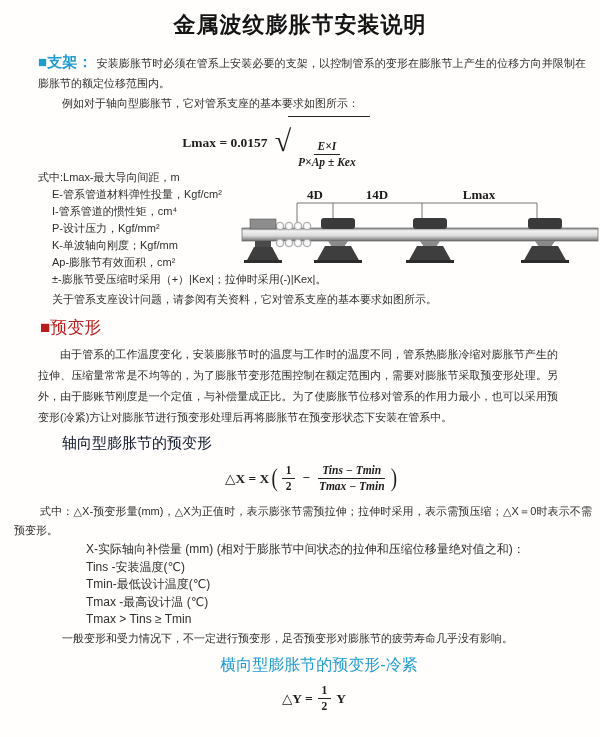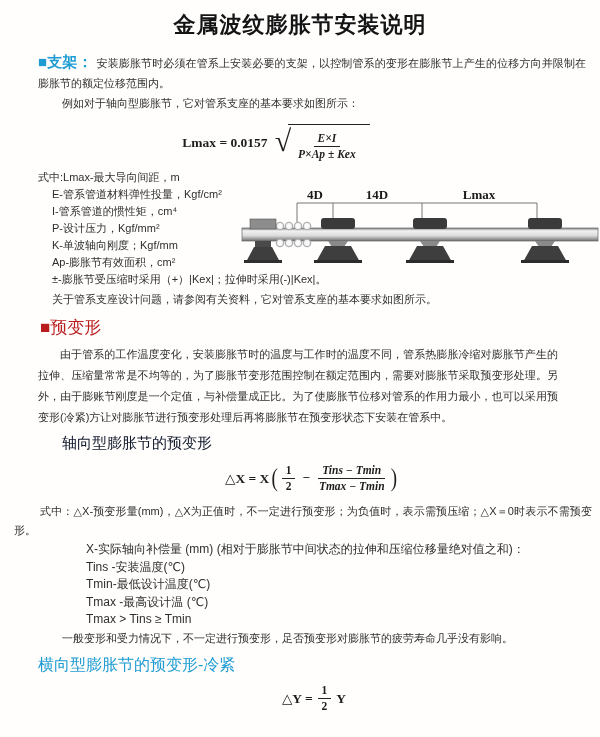--- a/index.html
+++ b/index.html
@@ -24,37 +24,37 @@
     display:flex;justify-content:center;align-items:center;
     font-family:"Liberation Serif","DejaVu Serif",serif;
     font-weight:bold;color:#1d1d1d;
   }
   .f-lhs{font-size:13.5px;}
   .frac{display:inline-flex;flex-direction:column;align-items:center;font-size:11.5px;line-height:1.3;margin:0 2px;}
   .frac .num{border-bottom:1px solid #222;padding:0 4px;}
   .frac .den{padding:0 2px;}
   .italic{font-style:italic;}
   .radical{font-size:30px;font-weight:bold;line-height:1;margin:0 -3px 0 7px;transform:translateY(-2px);}
-  .vinc{border-top:1.6px solid #222;padding:3px 10px 0 6px;}
+  .vinc{border-top:1.6px solid #222;padding:19px 10px 0 6px;}
   .paren{font-size:19px;font-weight:normal;transform:scaleY(1.3);margin:0 2px;}
   .op{font-size:13px;margin:0 5px;}
   .f1{margin:8px 0 4px;height:44px;transform:translateX(-24px);}
   .f2{margin:6px 0 2px;height:38px;transform:translateX(12px);}
   .f3{margin:6px 0 2px;height:34px;transform:translateX(14px);}
   .f3 .f-lhs{margin:0 3px;}
   
   .mid{position:relative;margin:2px 0 0 38px;}
   .def{font-size:11px;line-height:17px;}
   .def.sub{padding-left:14px;}
   .consult{font-size:11px;line-height:17px;margin:3px 14px 0 52px;}
   .diagram{position:absolute;left:238px;top:186px;}
   
   .sec2{color:#b91c1c;font-size:17px;line-height:22px;font-weight:500;margin:9px 0 0 40px;}
   .sub-axial{color:#0f172a;font-size:15px;line-height:20px;font-weight:500;margin:5px 0 0 62px;}
-  .sub-lateral{color:#1e9cd2;font-size:16px;line-height:22px;font-weight:500;margin:7px 0 4px 38px;}
+  .sub-lateral{color:#1e9cd2;font-size:16px;line-height:22px;font-weight:500;margin:7px 0 4px 38px;text-align:center;}
   .preform-para{margin:5px 42px 0 38px;line-height:21px;text-indent:22px;}
   .note-wrap{font-size:11px;line-height:19px;margin:5px 8px 0 14px;text-indent:26px;text-align:justify;}
   .axial-notes{margin:1px 14px 0 38px;}
   .an{font-size:12px;line-height:17.5px;margin-left:48px;}
   .an-last{font-size:11px;line-height:18px;margin:0 14px 0 38px;text-indent:24px;}
   svg text{font-family:"Liberation Serif","DejaVu Serif",serif;font-weight:bold;font-size:13px;fill:#1a1a1a;}
 </style>
 </head>
 <body>
 
@@ -157,21 +157,21 @@
     <span class="den">2</span>
   </span>
   <span class="op">−</span>
   <span class="frac">
     <span class="num italic">Tins − Tmin</span>
     <span class="den italic">Tmax − Tmin</span>
   </span>
   <span class="paren">)</span>
 </div>
 
-<p class="note-wrap">式中：△X-预变形量(mm)，△X为正值时，不一定进行预变形；为负值时，表示需预压缩；△X＝0时表示不需预变形。</p>
+<p class="note-wrap">式中：△X-预变形量(mm)，△X为正值时，表示膨张节需预拉伸；拉伸时采用，表示需预压缩；△X＝0时表示不需预变形。</p>
 
 <div class="axial-notes">
   <div class="an">X-实际轴向补偿量 (mm) (相对于膨胀节中间状态的拉伸和压缩位移量绝对值之和)：</div>
   <div class="an">Tins -安装温度(℃)</div>
   <div class="an">Tmin-最低设计温度(℃)</div>
   <div class="an">Tmax -最高设计温 (℃)</div>
   <div class="an">Tmax &gt; Tins ≥ Tmin</div>
 </div>
 
 <p class="an-last">一般变形和受力情况下，不一定进行预变形，足否预变形对膨胀节的疲劳寿命几乎没有影响。</p>

